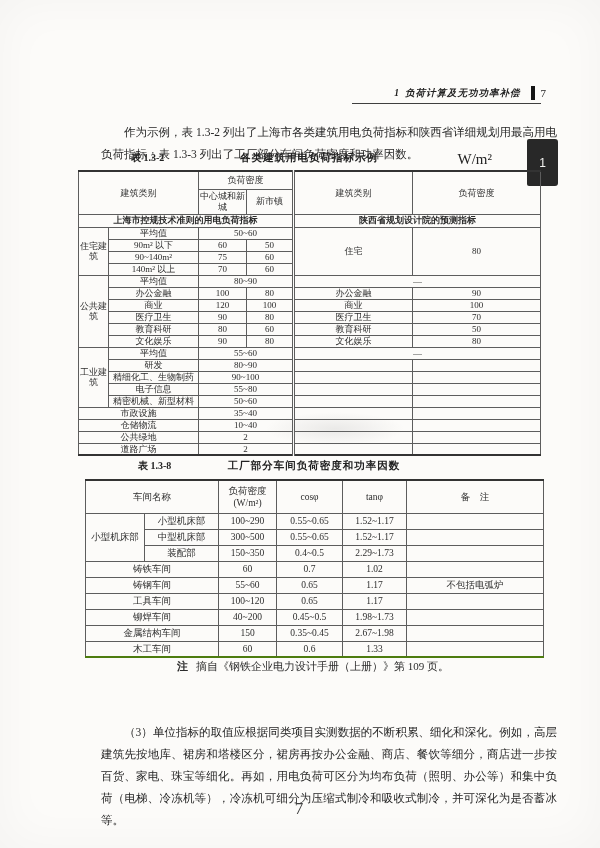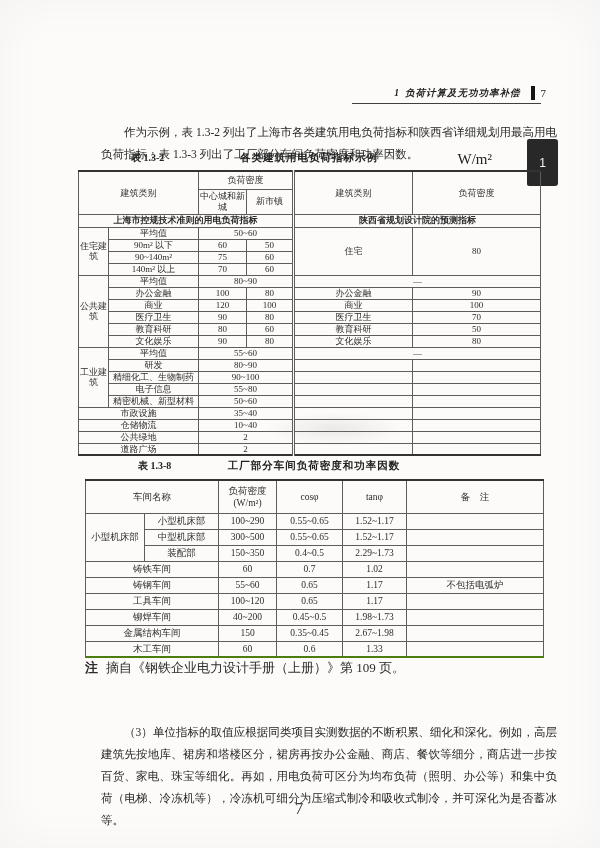--- a/index.html
+++ b/index.html
@@ -50,21 +50,21 @@
   .t1 tr.h1{height:18px;}
   .t1 tr.h2{height:25px;}
   .t1 tr.h3{height:13px;font-weight:bold;}
   .t1 td.dv{border-left:3px double #5d5d5d;}
   .t1 td.narrow{padding:0 1px;}
   .t2{top:479px;left:85px;width:458px;border-top:2px solid #333;border-bottom:2px solid #4d7c0f;}
   .t2 td{font-size:9.5px;line-height:12px;}
   .t2 tr{height:16px;}
   .t2 tr.h{height:33px;}
   
-  .note{position:absolute;top:659px;left:85px;width:456px;font-size:13px;color:#2c2c2c;}
+  .note{position:absolute;top:659px;left:85px;width:456px;font-size:11px;color:#2c2c2c;text-align:center;}
   .note-label{font-weight:bold;margin-right:8px;}
   
   .footer-page{position:absolute;top:799px;left:0;width:598px;text-align:center;font-size:17px;color:#3e3e3e;}
   
   .smudge{position:absolute;top:412px;left:265px;width:140px;height:34px;
     background:radial-gradient(ellipse at center,rgba(125,125,125,0.14),rgba(125,125,125,0) 70%);}
 </style>
 </head>
 <body>
 

